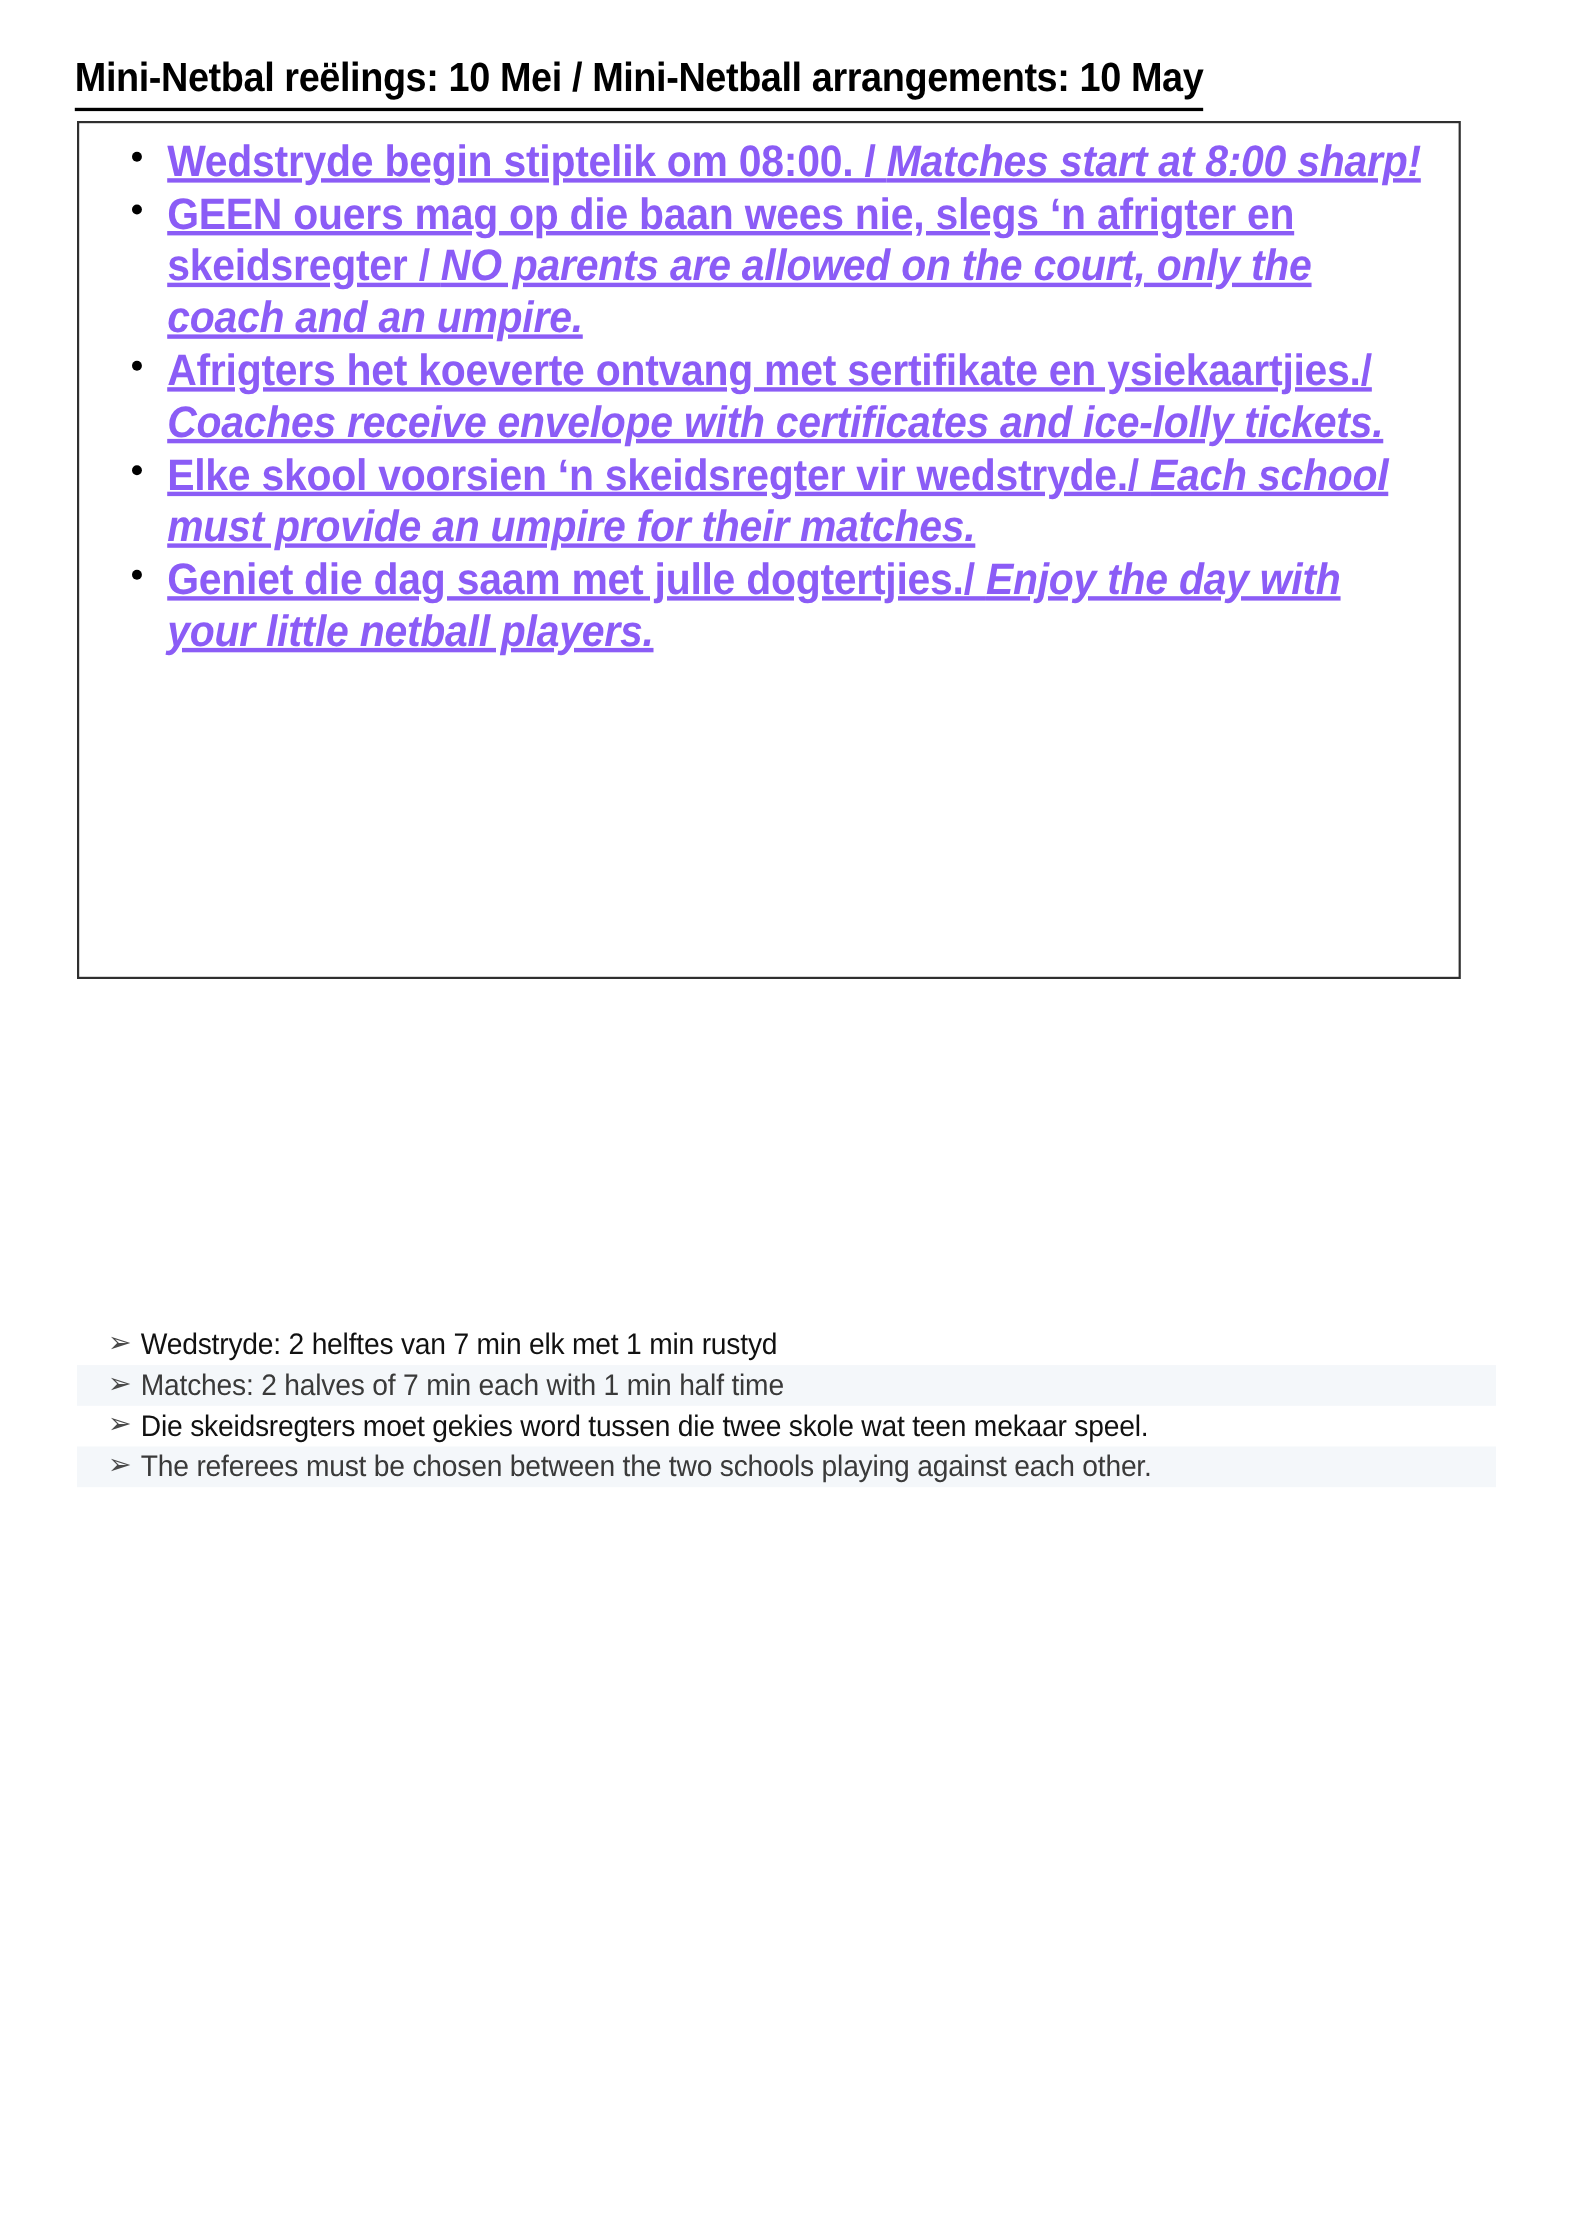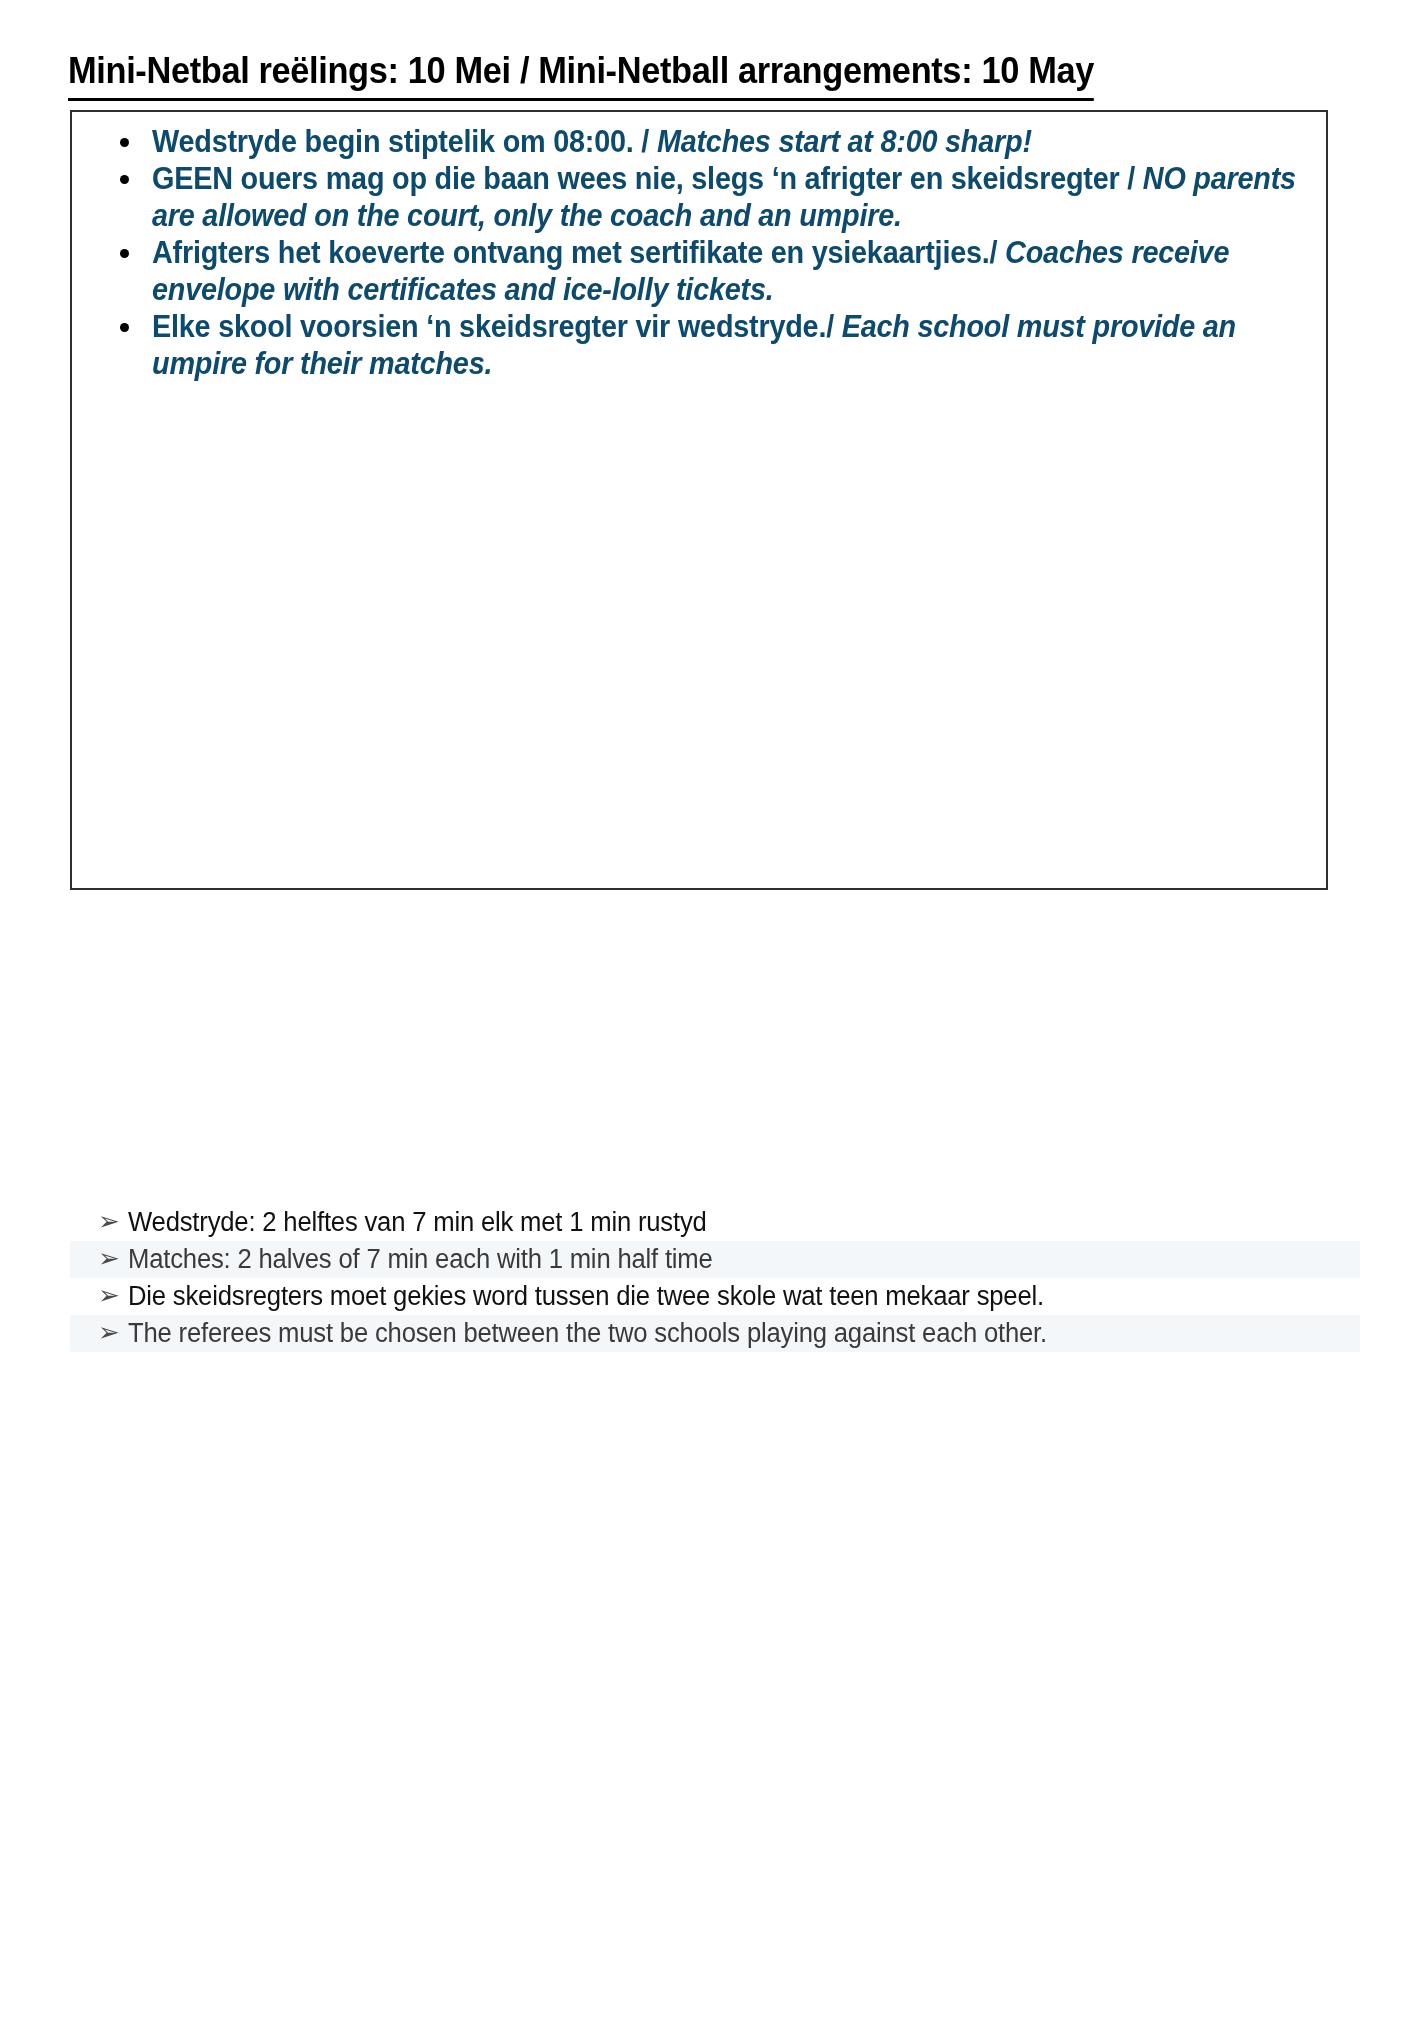--- a/index.html
+++ b/index.html
@@ -60,25 +60,26 @@
 
   ul.rules-list {
     list-style: none;
     margin: 0;
     padding: 0;
   }
   ul.rules-list > li {
     position: relative;
     padding-left: 62px;
     margin: 0 0 1px 0;
-    font-size: 31px;
+    font-size: 40px;
     line-height: 1.175;
     font-weight: bold;
     letter-spacing: -0.25px;
-    color: #0c4a6e;
+    color: #8b5cf6;
+    text-decoration: underline;
   }
   ul.rules-list > li .bullet-dot {
     position: absolute;
     left: 30px;
     top: 14px;
     width: 9px;
     height: 9px;
     border-radius: 50%;
     background: #000000;
   }
@@ -164,20 +165,24 @@
       <li>
         <span class="bullet-dot"></span>
         <span class="rule-text"><span class="af">Afrigters het koeverte ontvang met sertifikate en ysiekaartjies./ </span><span class="en">Coaches receive envelope with certificates and ice-lolly tickets.</span></span>
       </li>
 
       <li>
         <span class="bullet-dot"></span>
         <span class="rule-text"><span class="af">Elke skool voorsien ‘n skeidsregter vir wedstryde./ </span><span class="en">Each school must provide an umpire for their matches.</span></span>
       </li>
 
+      <li>
+        <span class="bullet-dot"></span>
+        <span class="rule-text"><span class="af">Geniet die dag saam met julle dogtertjies./ </span><span class="en">Enjoy the day with your little netball players.</span></span>
+      </li>
 
     </ul>
   </div>
 
   <div class="notes-block">
     <ul class="notes-list">
 
       <li>
         <span class="arrow-glyph">➢</span>
         <span class="note-text">Wedstryde: 2 helftes van 7 min elk met 1 min rustyd</span>

